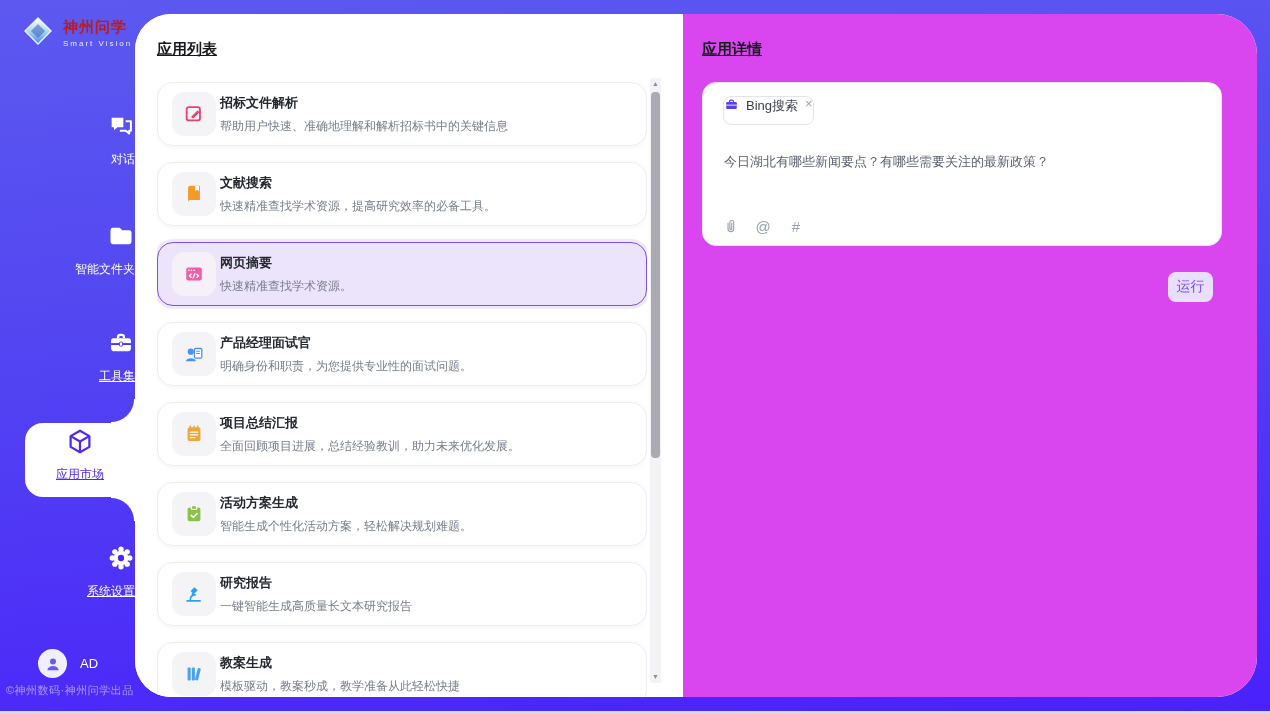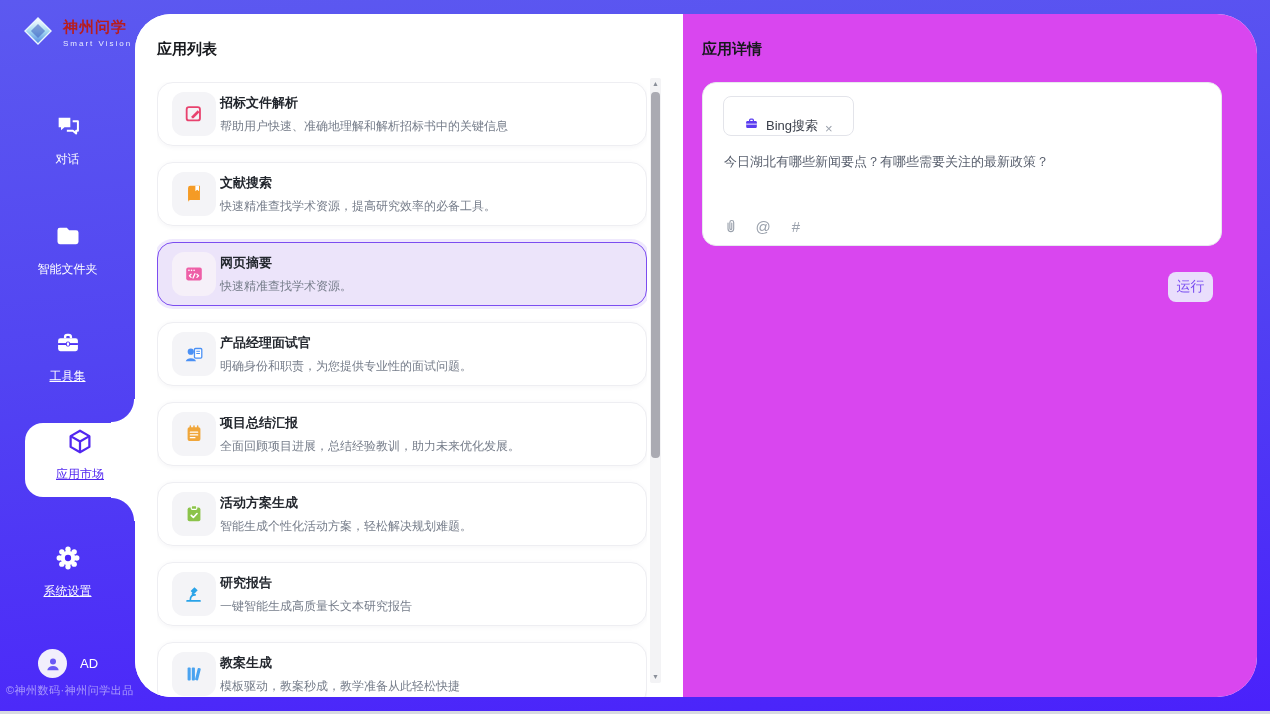--- a/index.html
+++ b/index.html
@@ -9,42 +9,42 @@
     background:linear-gradient(175deg,#5c59f0 0%,#5244f2 45%,#4a21fb 100%);
     position:relative; color:#1f2329;
   }
   .bottom-edge { position:absolute; left:0; right:0; bottom:0; height:3px; background:#d8dae1; }
 
   
   .sidebar { position:absolute; left:0; top:0; width:135px; height:714px; }
   .logo { position:absolute; left:20px; top:13px; display:flex; align-items:center; gap:7px; }
   .logo-text .t1 { color:#b91c1c; font-weight:bold; font-size:15px; letter-spacing:1px; }
   .logo-text .t2 { color:#e8ecff; font-size:8px; letter-spacing:2px; margin-top:2px; }
-  .nav-item { position:absolute; left:0; width:135px; display:flex; flex-direction:column; align-items:center; gap:7px; cursor:pointer; }
+  .nav-item { position:absolute; left:0; width:135px; display:flex; flex-direction:column; align-items:flex-end; gap:7px; cursor:pointer; }
   .nav-item .lbl { color:#fff; font-size:12px; }
   .nav-item.u .lbl { text-decoration:underline; }
   
   .bump { position:absolute; left:25px; top:423px; width:110px; height:74px; background:#fff; border-radius:18px 0 0 18px; }
   .fillet { position:absolute; width:24px; height:24px; left:111px; }
   .fillet.top { top:399px; background:radial-gradient(circle 24px at 0 0, rgba(0,0,0,0) 0 22.5px, #fff 23.5px); }
   .fillet.bot { top:497px; background:radial-gradient(circle 24px at 0 100%, rgba(0,0,0,0) 0 22.5px, #fff 23.5px); }
   .nav-active { position:absolute; left:25px; top:427px; width:110px; display:flex; flex-direction:column; align-items:center; gap:5px; cursor:pointer; }
   .nav-active .lbl { color:#5227f0; font-size:12px; text-decoration:underline; }
   .user-row { position:absolute; left:38px; top:649px; display:flex; align-items:center; gap:13px; cursor:pointer; }
   .user-avatar { width:29px; height:29px; border-radius:50%; background:#f2effc; display:flex; align-items:center; justify-content:center; }
   .user-name { color:#fff; font-size:13px; }
   .side-footer { position:absolute; left:6px; top:683px; width:128px; color:rgba(255,255,255,.5); font-size:11px; letter-spacing:.5px; }
 
   
   .content-card { position:absolute; left:135px; top:14px; width:1122px; height:683px;
     border-radius:36px 40px 40px 36px; overflow:hidden; display:flex; background:#fff; }
   .list-panel { position:relative; width:548px; height:100%; background:#fff; }
   .detail-panel { position:relative; width:574px; height:100%; background:#d946ef; }
 
-  .panel-title { font-size:15px; font-weight:bold; color:#17191d; }
+  .panel-title { font-size:15px; font-weight:bold; color:#17191d;text-decoration:underline; }
   .list-panel .panel-title { position:absolute; left:22px; top:26px; }
   .detail-panel .panel-title { position:absolute; left:19px; top:26px; }
 
   
   .app-list { position:absolute; left:22px; top:68px; width:490px; height:615px; overflow:hidden; }
   .app-item { width:100%; height:64px; margin-bottom:16px; background:#fff; border:1px solid #eeeef2;
     border-radius:16px; box-shadow:0 1px 5px rgba(40,40,80,.05); display:flex; align-items:center;
     padding:0 14px; gap:4px; cursor:pointer; }
   .app-item.sel { background:#ece4fa; border:1px solid #7c4df0; box-shadow:0 0 0 3px rgba(124,77,240,.12); }
   .app-icon { width:44px; height:44px; border-radius:12px; background:#f4f4f7; display:flex; align-items:center; justify-content:center; flex:none; }
@@ -55,22 +55,22 @@
   
   .scrollbar { position:absolute; left:515px; top:64px; width:11px; height:605px; background:#f3f3f5; border-radius:2px; }
   .scroll-arrow { position:absolute; left:0; width:11px; height:12px; color:#8a8f99; font-size:7px; text-align:center; line-height:12px; cursor:pointer; }
   .scroll-arrow.up { top:0; }
   .scroll-arrow.down { bottom:0; }
   .scroll-thumb { position:absolute; left:1px; top:14px; width:9px; height:366px; background:#aaaab2; border-radius:4px; cursor:pointer; }
 
   
   .detail-card { position:absolute; left:19px; top:68px; width:520px; height:164px; background:#fff;
     border:1px solid #e7e8ee; border-radius:14px; }
-  .chip { position:absolute; left:20px; top:13px; height:40px; display:inline-flex; align-items:flex-end; gap:7px;
-    border:1px solid #e3e4ea; border-radius:8px; padding:0 20px; background:#fff; cursor:default; }
+  .chip { position:absolute; left:20px; top:13px; height:29px; display:inline-flex; align-items:flex-start; gap:7px;
+    border:1px solid #e3e4ea; border-radius:8px; padding:0 0; background:#fff; cursor:default; }
   .chip-label { font-size:13px; color:#3a3f4a; }
   .chip-close { font-size:13px; color:#9aa0ab; cursor:pointer; line-height:1; }
   .query-text { position:absolute; left:21px; top:69px; width:478px; font-size:13px; color:#585f6d; line-height:1.5; }
   .tool-row { position:absolute; left:17px; top:133px; display:flex; align-items:center; gap:13px; color:#9aa1ac; }
   .tool-row .t-ic { width:20px; height:20px; display:flex; align-items:center; justify-content:center; cursor:pointer; font-size:15px; }
   .run-btn { position:absolute; left:485px; top:258px; width:45px; height:30px; background:#e9defc; color:#7a4ef0;
     font-size:14px; border:none; border-radius:8px; cursor:pointer; font-family:inherit; }
 </style>
 </head>
 <body>

